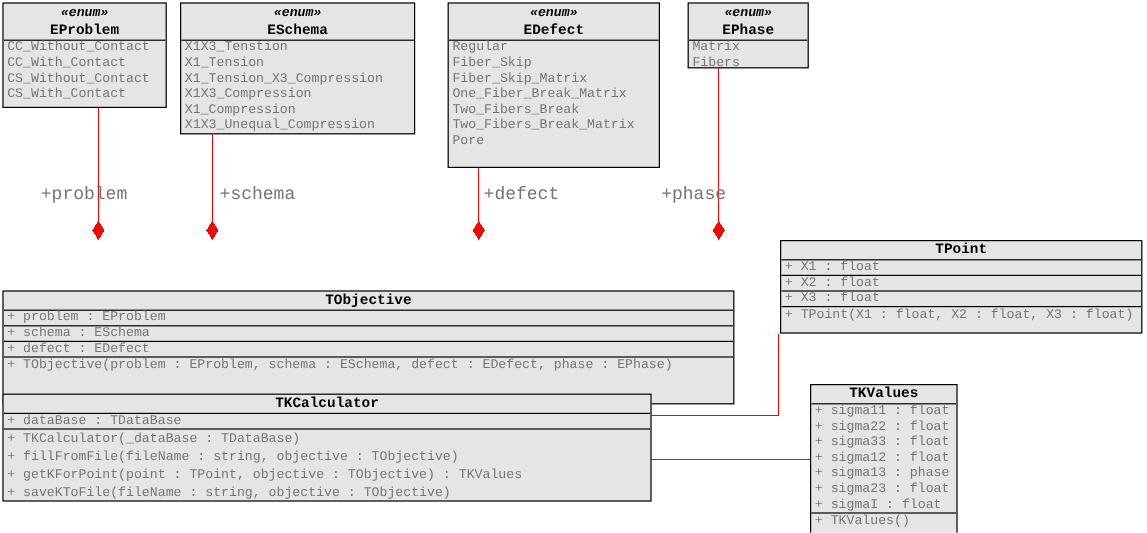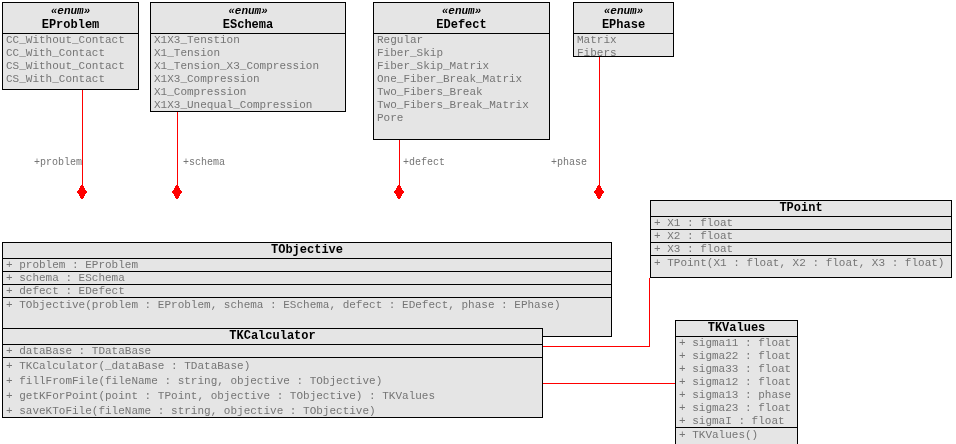--- a/index.html
+++ b/index.html
@@ -10,21 +10,21 @@
   .ehdr{border-bottom:1px solid #000;text-align:center;padding-top:1px;}
   .stereo{font-size:11px;font-weight:bold;font-style:italic;line-height:14px;color:#000;}
   .ename{font-size:12px;font-weight:bold;line-height:15px;color:#000;}
   .ctitle{font-size:12px;font-weight:bold;line-height:15px;height:16px;text-align:center;
           border-bottom:1px solid #000;box-sizing:border-box;color:#000;}
   .row{font-size:11px;line-height:13px;height:13px;color:#757575;padding-left:3px;
        white-space:pre;box-sizing:border-box;}
   .row.u{border-bottom:1px solid #000;line-height:12px;}
   .tkc .row.m{height:15px;line-height:15px;}
   .methods{padding-top:1px;}
-  .assoc-label{position:absolute;font-size:10px;line-height:13px;color:#757575;white-space:pre;}
+  .assoc-label{position:absolute;font-size:15px;line-height:13px;color:#757575;white-space:pre;}
 </style>
 </head>
 <body>
 
 <div id="canvas">
 
   <svg id="wires" shape-rendering="crispEdges">
 
     <line x1="82" y1="90" x2="82" y2="186" stroke="#ff0000" stroke-width="1"></line>
     <polygon points="82,184 87,192 82,200 77,192" fill="#ff0000"></polygon>

